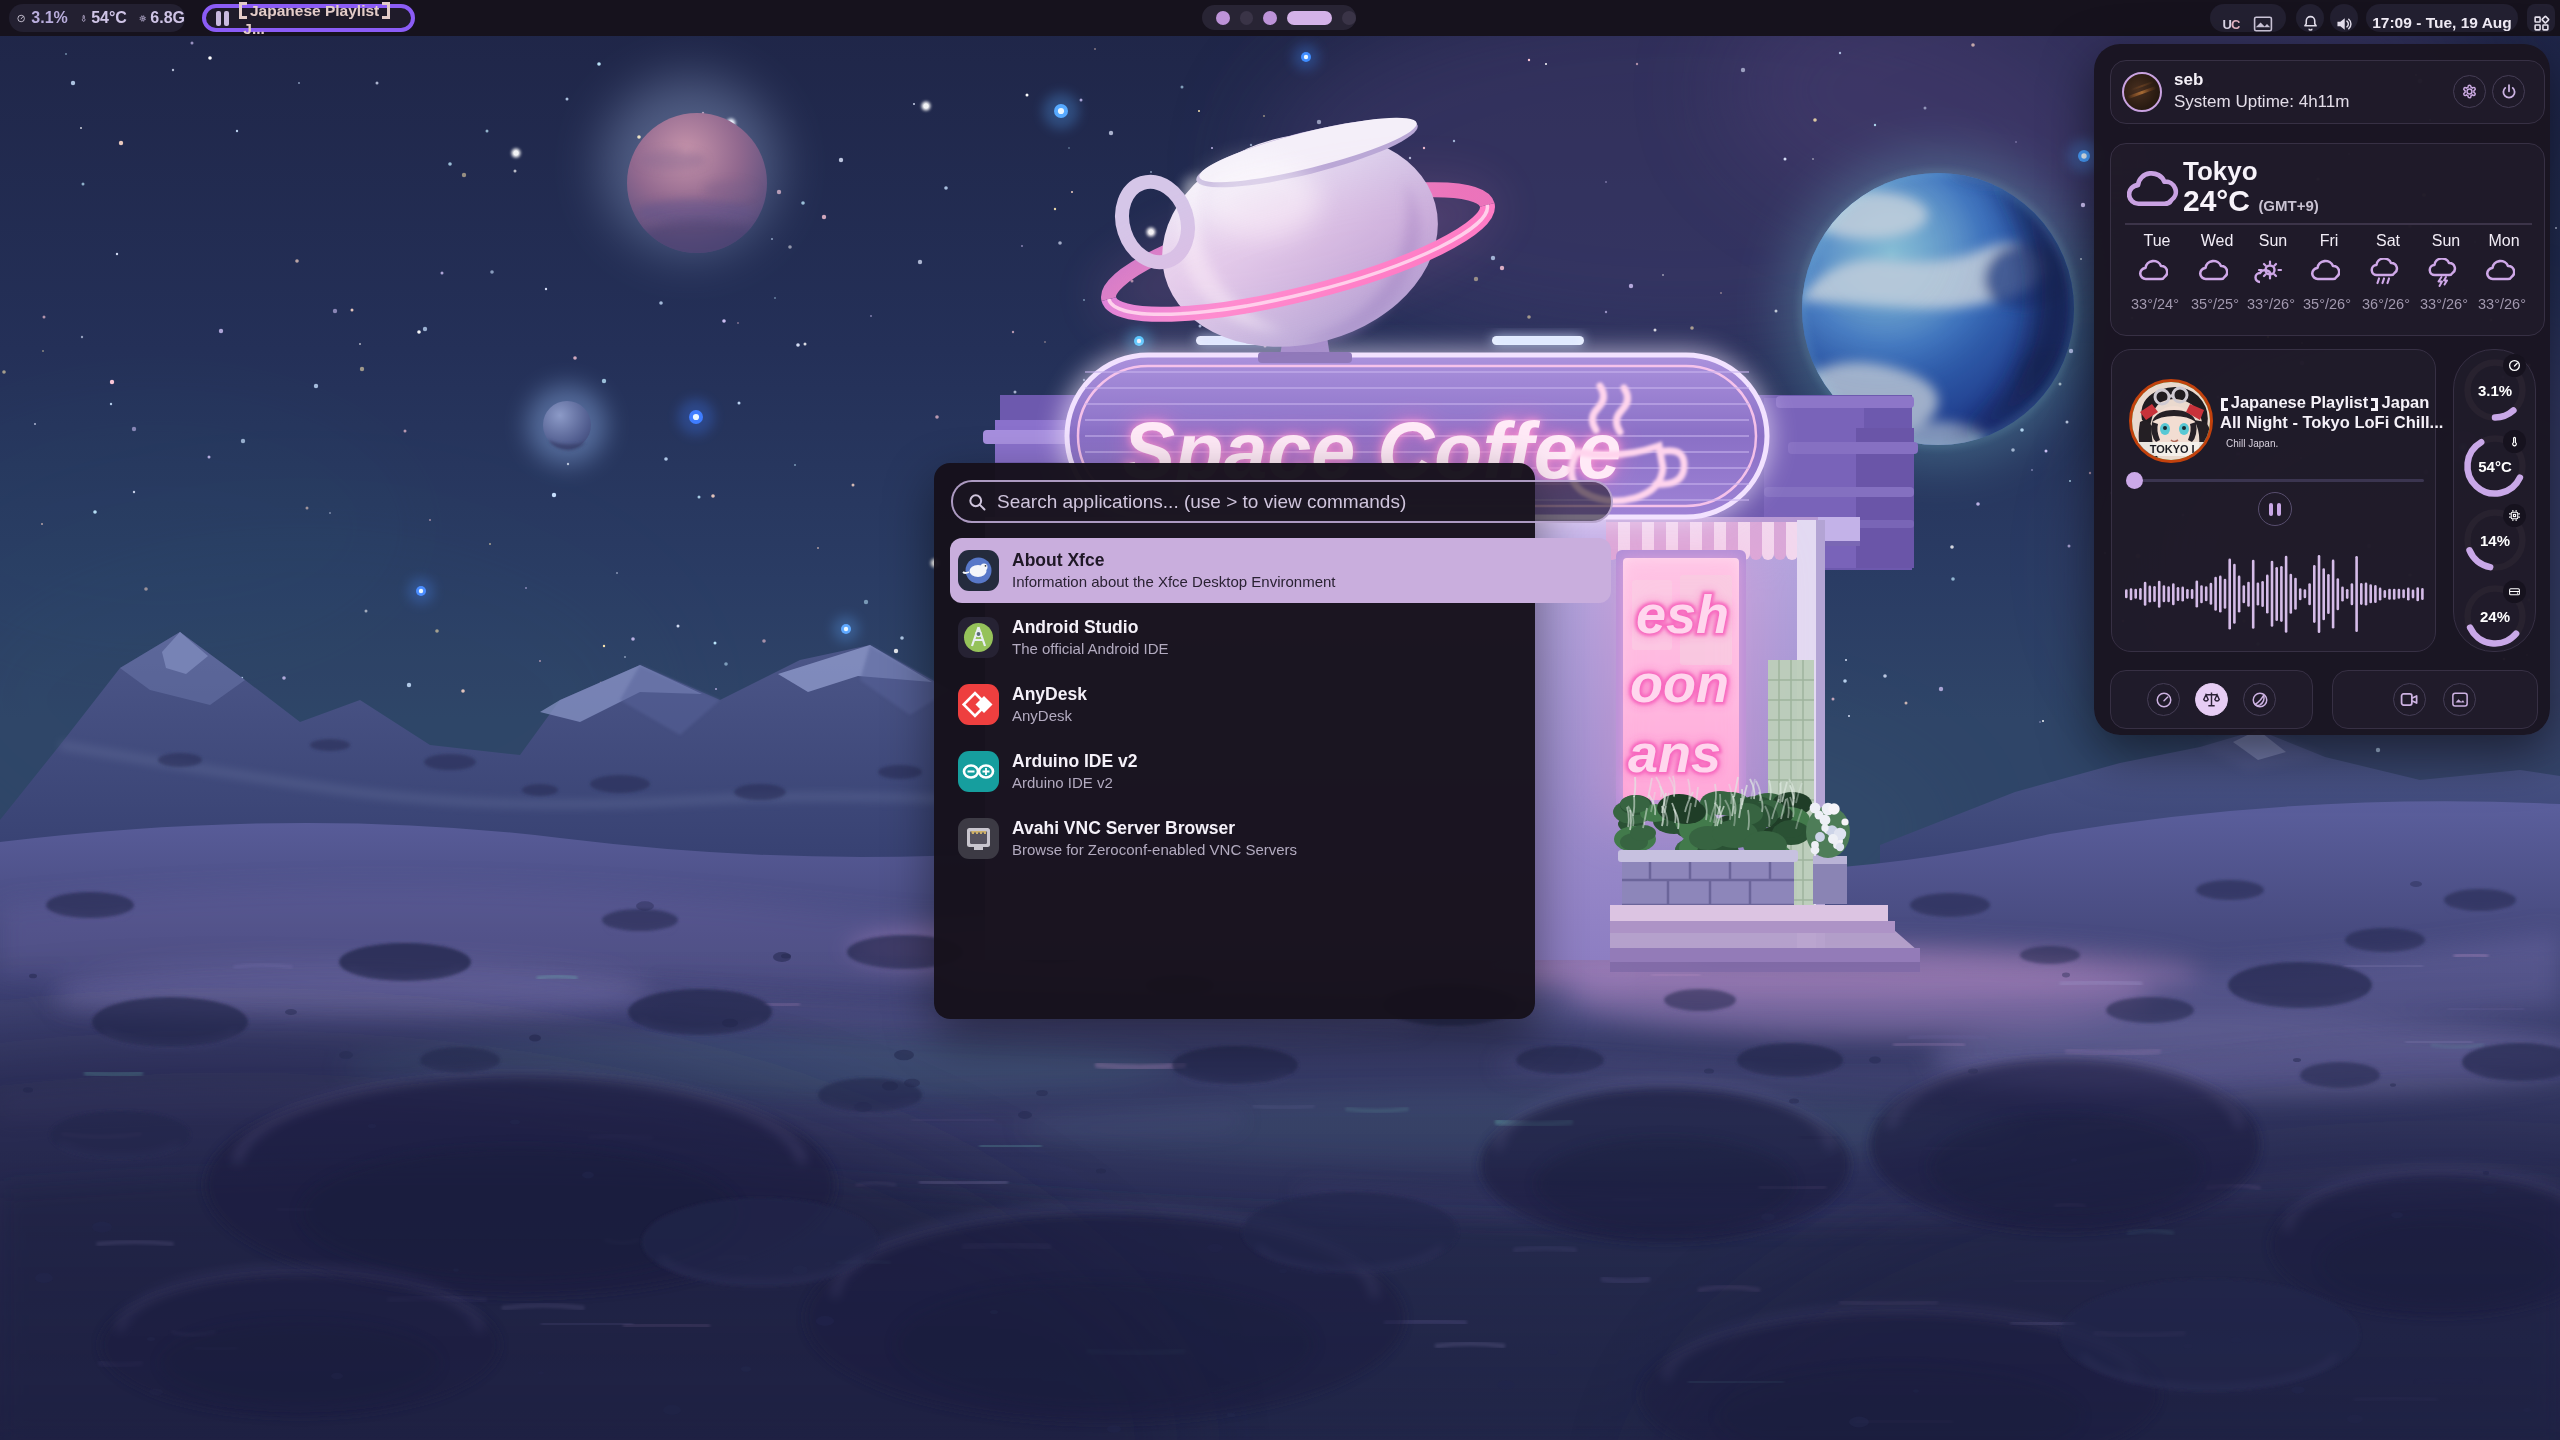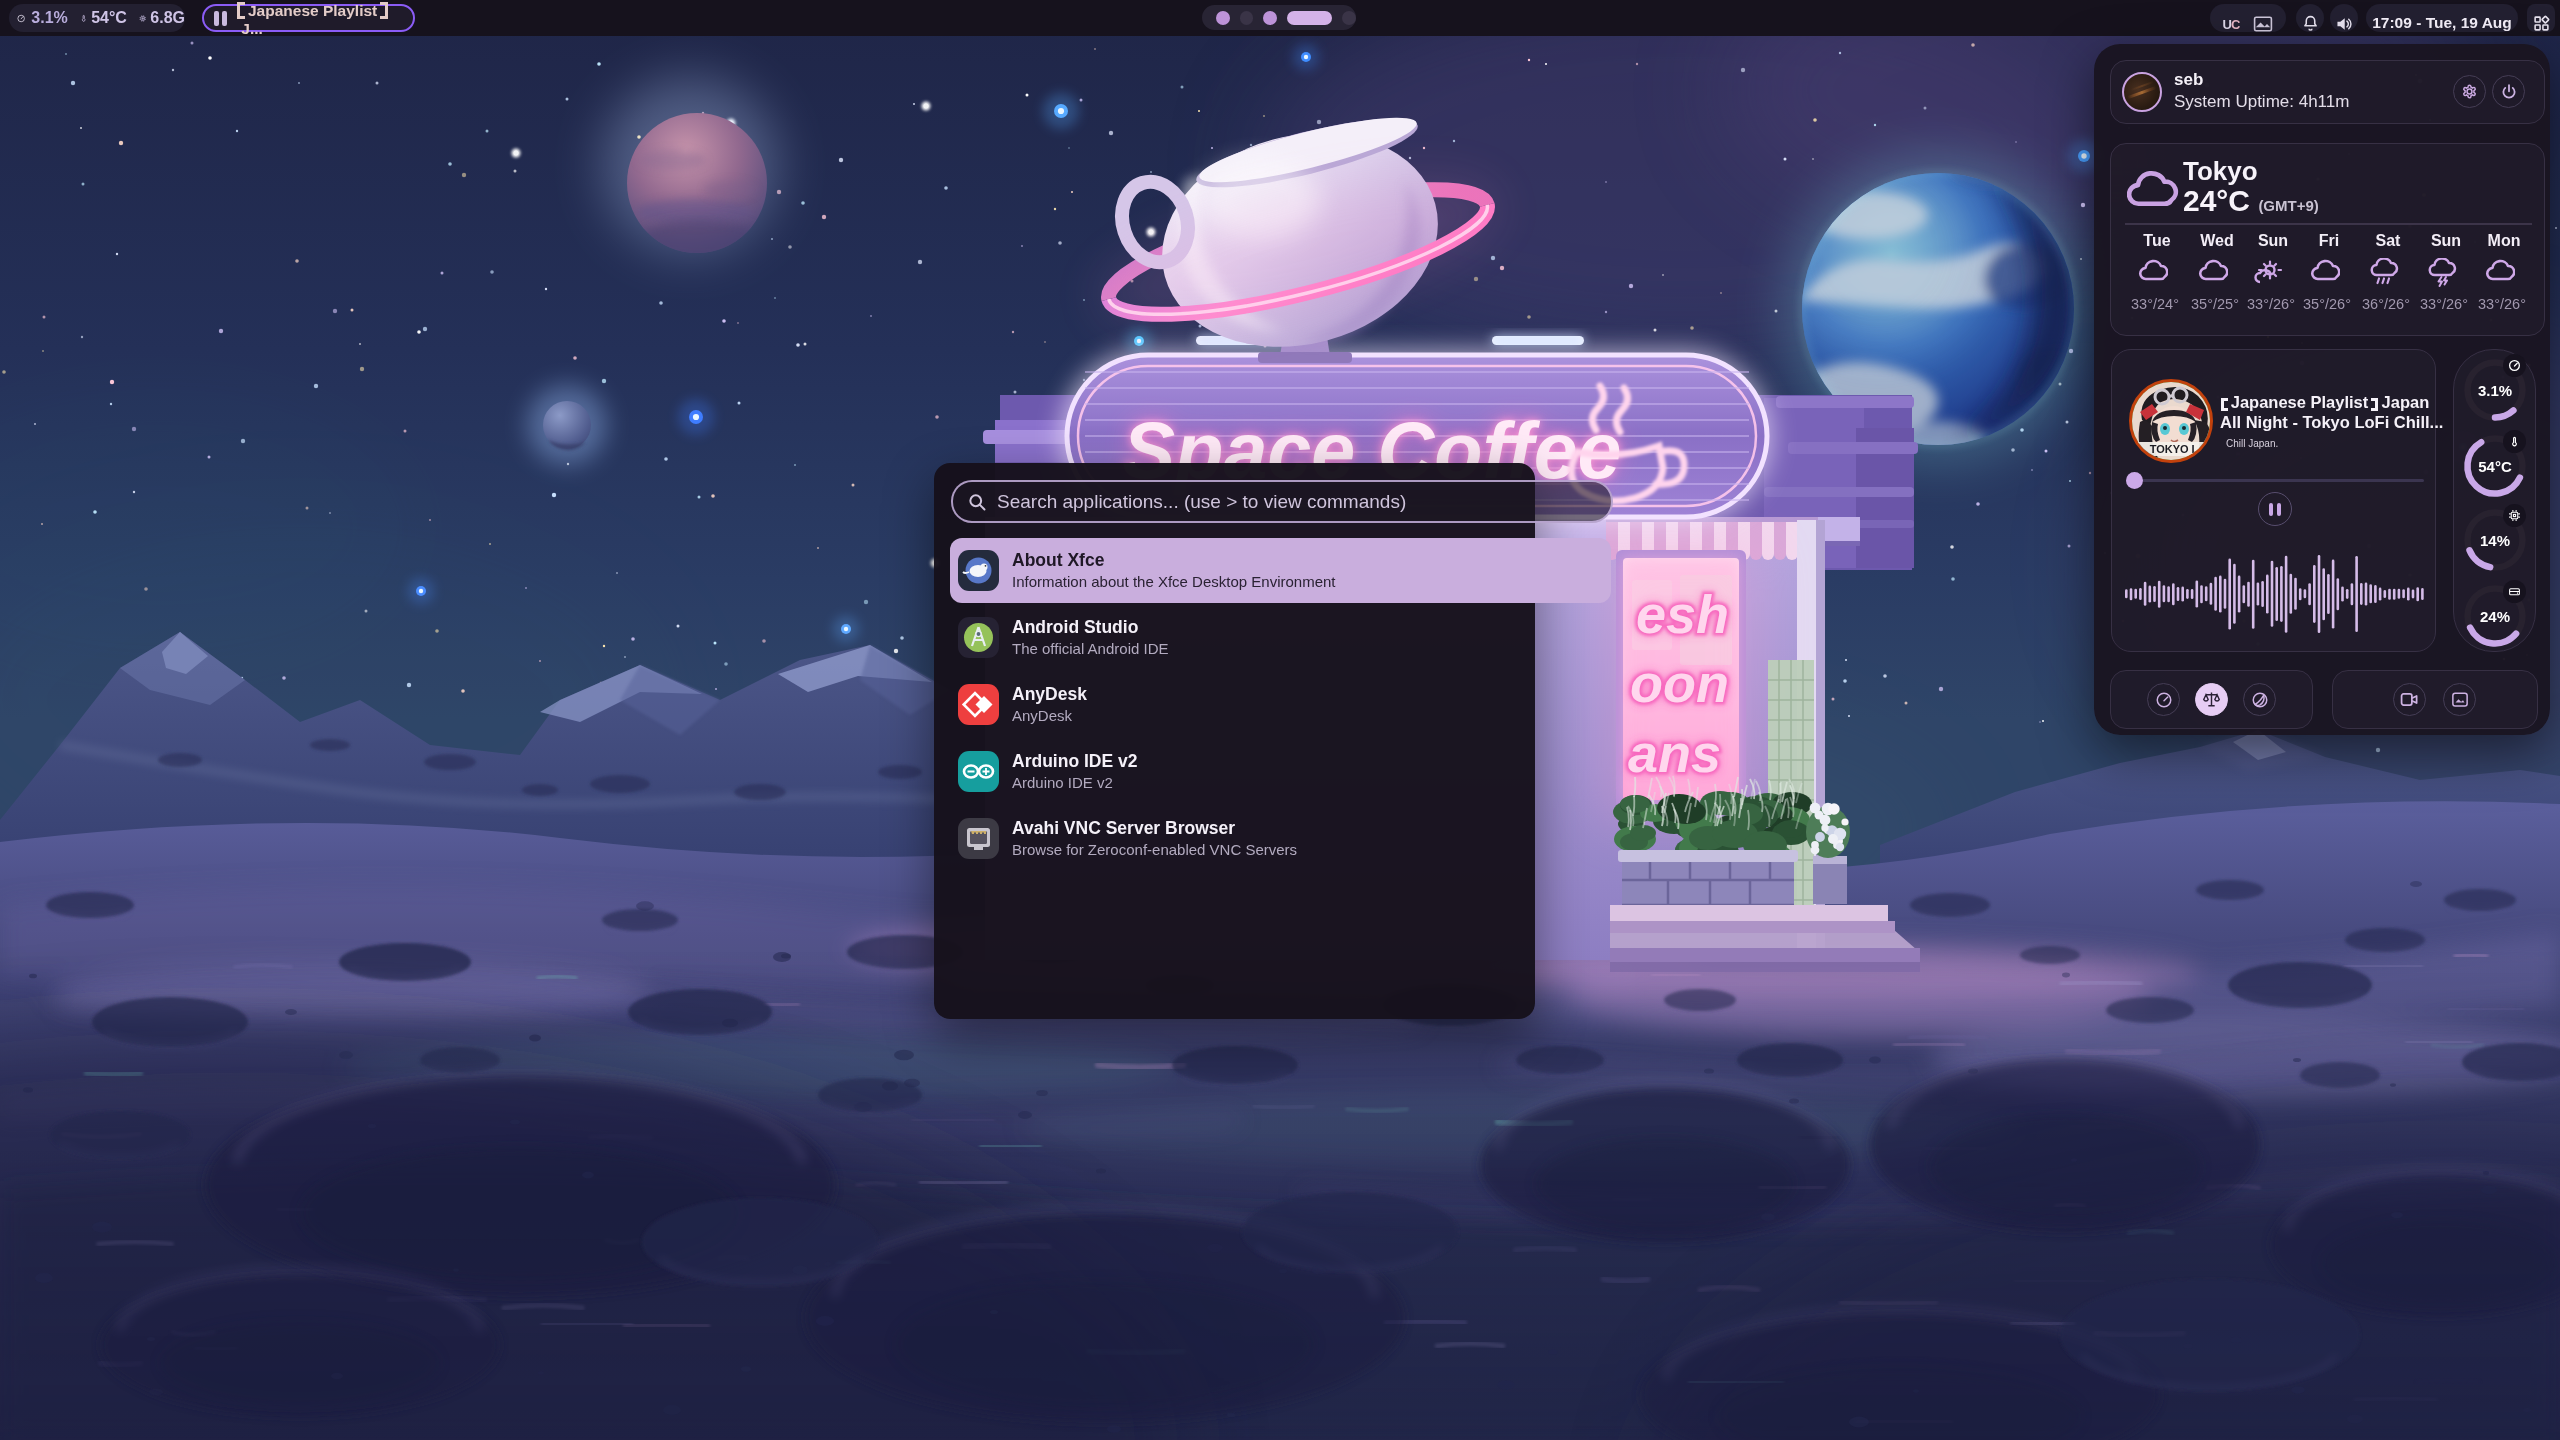--- a/index.html
+++ b/index.html
@@ -1,21 +1,21 @@
 <!DOCTYPE html>
 <html><head><meta charset="utf-8">
 <style>
 *{margin:0;padding:0;box-sizing:border-box}
 html,body{width:2560px;height:1440px;overflow:hidden;background:#171321;font-family:"Liberation Sans",sans-serif}
 #wall{position:absolute;left:0;top:0;width:2560px;height:1440px}
 .abs{position:absolute}
 
 #topbar{position:absolute;left:0;top:0;width:2560px;height:36px;background:#16121d}
 .pill{position:absolute;top:4px;height:28px;background:#232031;border-radius:14px;display:flex;align-items:center;color:#c0b4dc;font-size:16px;font-weight:bold}
-.pill2{background:#1f1b2a;border:2px solid #8b5cf6}
+.pill2{background:#1f1b2a;border:4px solid #8b5cf6}
 .tbi{display:inline-block;vertical-align:middle}
 #wsbar{position:absolute;left:1202px;top:5px;width:154px;height:25px;background:#282434;border-radius:13px;display:flex;align-items:center;gap:10px;padding-left:14px}
 .wsd{width:14px;height:14px;border-radius:7px;background:#bd93d8}
 .wsoff{background:#3a3447}
 .wsact{width:46px;height:14px;border-radius:7px;background:#d4b2e8}
 .rc{position:absolute;top:4px;height:28px;background:#232031;border-radius:14px;display:flex;align-items:flex-end;justify-content:center}
 #clockpill{left:2366px;width:152px;color:#f5f0fa;font-size:15.5px;font-weight:bold;white-space:nowrap}
 
 #launcher{position:absolute;left:934px;top:463px;width:601px;height:556px;background:rgba(22,17,27,.97);border-radius:16px;box-shadow:0 18px 50px rgba(0,0,0,.45)}
 #searchbox{position:absolute;left:17px;top:17px;width:662px;height:43px;border:2px solid rgba(199,178,222,.85);border-radius:21px;background:rgba(28,23,35,.6);display:flex;align-items:center;color:#cfc4dc;font-size:19px}
@@ -32,21 +32,21 @@
 #sidebar{position:absolute;left:2094px;top:44px;width:456px;height:691px;background:rgba(26,21,33,.97);border-radius:26px;box-shadow:0 18px 50px rgba(0,0,0,.5)}
 .card{position:absolute;background:rgba(37,31,47,.55);border:1.5px solid #373044;border-radius:16px}
 #ucard{left:16px;top:16px;width:435px;height:64px}
 #wcard{left:16px;top:99px;width:435px;height:193px}
 #mcard{left:17px;top:305px;width:325px;height:303px;border-radius:20px}
 #scol{left:359px;top:305px;width:83px;height:303px;border-radius:40px}
 #bcard1{left:16px;top:626px;width:203px;height:59px}
 #bcard2{left:238px;top:626px;width:206px;height:59px}
 .cbtn{position:absolute;width:33px;height:33px;border-radius:50%;border:1.5px solid #453d55;display:flex;align-items:center;justify-content:center}
 .wday{position:absolute;width:60px;text-align:center}
-.wdl{font-size:16px;font-weight:bold;color:#f2edf6}
+.wdl{font-size:16px;font-weight:normal;color:#f2edf6}
 .wdt{font-size:14.5px;color:#a198ae}
 .gtxt{position:absolute;width:68px;text-align:center;font-weight:bold;color:#fff;font-size:15px}
 .gico{position:absolute;width:23px;height:23px;border-radius:50%;background:#16121e;display:flex;align-items:center;justify-content:center}
 .lb,.rb{display:inline-block;width:8px;height:17px;position:relative;top:3px}
 .lb{border-left:3.5px solid;border-top:3.5px solid;border-bottom:3.5px solid;margin-right:3px}
 .rb{border-right:3.5px solid;border-top:3.5px solid;border-bottom:3.5px solid;margin-left:3px}
 </style></head><body>
 <svg id="wall" viewBox="0 0 2560 1440">
 <defs>
 <linearGradient id="sky" x1="0" y1="0" x2="0" y2="1">

